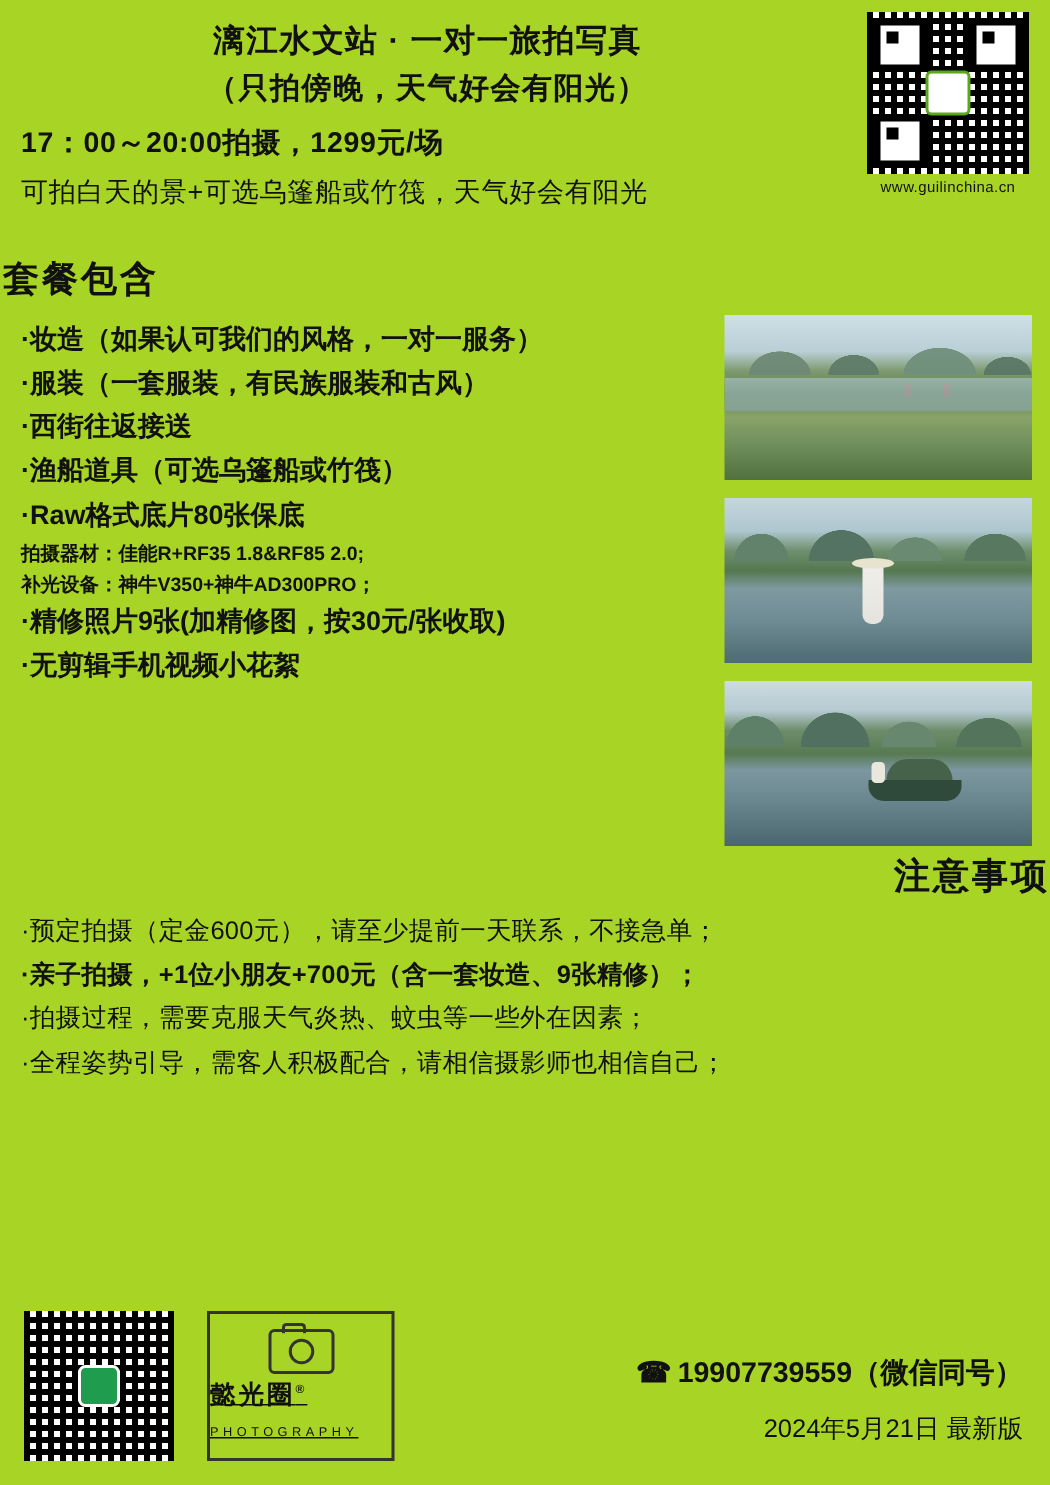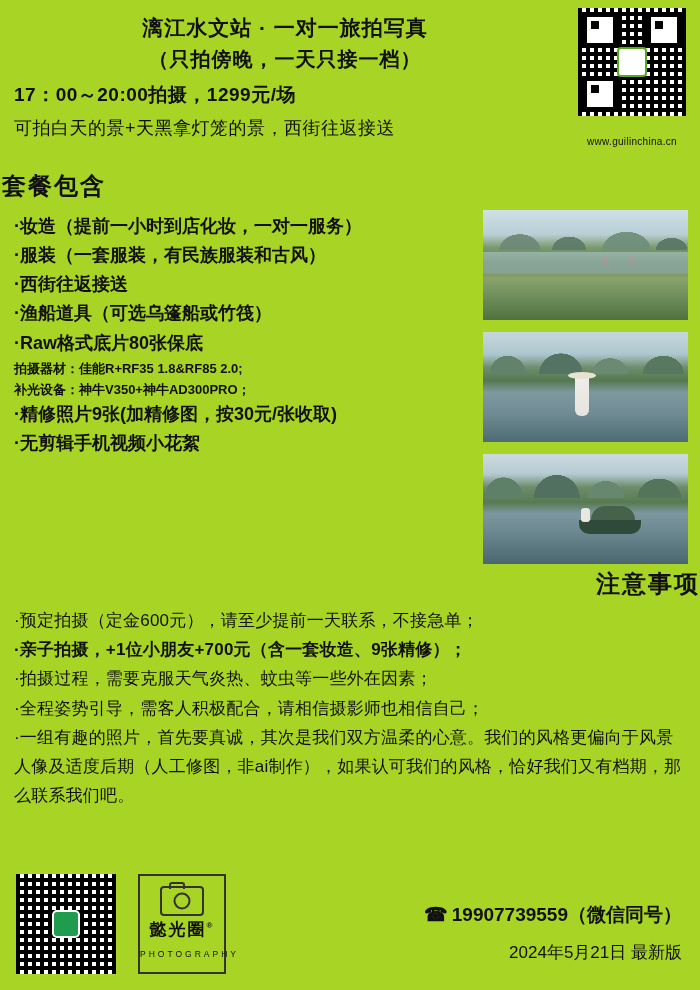--- a/index.html
+++ b/index.html
@@ -101,21 +101,21 @@
     width: 8px;
     height: 8px;
     background: #000;
     margin: 4px;
   }
   .qr-c-tl { left: 4px; top: 4px; }
   .qr-c-tr { right: 4px; top: 4px; }
   .qr-c-bl { left: 4px; bottom: 4px; }
   .qr-url {
     font-size: 10px;
-    margin-top: 20px;
+    margin-top: 4px;
     letter-spacing: 0.3px;
     color: #111;
   }
 
   
   .section-title {
     font-size: 24px;
     font-weight: bold;
     letter-spacing: 2px;
     padding-left: 2px;
@@ -312,25 +312,25 @@
     width: 24px;
     height: 24px;
     background: #1f9c4d;
     border: 2px solid #fff;
     border-radius: 5px;
   }
   .logo-box {
     position: absolute;
     left: 138px;
     bottom: 6px;
-    width: 88px;
+    width: 125px;
     height: 100px;
     border: 2px solid #333;
     box-sizing: border-box;
-    text-align: center;
+    text-decoration: underline;
   }
   .logo-cam {
     margin: 10px auto 2px auto;
     width: 40px;
     height: 26px;
     border: 2px solid #333;
     border-radius: 4px;
     position: relative;
   }
   .logo-cam::before {
@@ -391,24 +391,24 @@
   }
 </style>
 </head>
 <body>
 
 <div class="page">
 
   <div class="header">
     <div class="title-block">
       <div class="title-line1">漓江水文站 · 一对一旅拍写真</div>
-      <div class="title-line2">（只拍傍晚，一天只接一档）</div>
+      <div class="title-line2">（只拍傍晚，天气好会有阳光）</div>
     </div>
     <div class="header-sub1">17：00～20:00拍摄，1299元/场</div>
-    <div class="header-sub2">可拍白天的景+天黑拿灯笼的景，西街往返接送</div>
+    <div class="header-sub2">可拍白天的景+可选乌篷船或竹筏，天气好会有阳光</div>
 
     <div class="qr-top">
       <div class="qr-img">
         <span class="qr-corner qr-c-tl">
             <i></i>
           </span>
         <span class="qr-corner qr-c-tr">
             <i></i>
           </span>
         <span class="qr-corner qr-c-bl">
@@ -416,21 +416,21 @@
           </span>
       </div>
       <div class="qr-url">www.guilinchina.cn</div>
     </div>
   </div>
 
   <div class="section-title pkg">套餐包含</div>
 
   <div class="pkg-area">
     <div class="pkg-list">
-      <div class="pkg-item">·妆造（提前一小时到店化妆，一对一服务）</div>
+      <div class="pkg-item">·妆造（如果认可我们的风格，一对一服务）</div>
       <div class="pkg-item">·服装（一套服装，有民族服装和古风）</div>
       <div class="pkg-item">·西街往返接送</div>
       <div class="pkg-item">·渔船道具（可选乌篷船或竹筏）</div>
       <div class="pkg-item">·Raw格式底片80张保底</div>
       <div class="pkg-item thin">拍摄器材：佳能R+RF35 1.8&amp;RF85 2.0;</div>
       <div class="pkg-item thin">补光设备：神牛V350+神牛AD300PRO；</div>
       <div class="pkg-item">·精修照片9张(加精修图，按30元/张收取)</div>
       <div class="pkg-item">·无剪辑手机视频小花絮</div>
     </div>
 
@@ -450,21 +450,20 @@
       </div>
     </div>
   </div>
 
   <div class="section-title notes">注意事项</div>
   <div class="notes-list">
     <div class="note">·预定拍摄（定金600元），请至少提前一天联系，不接急单；</div>
     <div class="note bold">·亲子拍摄，+1位小朋友+700元（含一套妆造、9张精修）；</div>
     <div class="note">·拍摄过程，需要克服天气炎热、蚊虫等一些外在因素；</div>
     <div class="note">·全程姿势引导，需客人积极配合，请相信摄影师也相信自己；</div>
-    <div class="note">·一组有趣的照片，首先要真诚，其次是我们双方温柔的心意。我们的风格更偏向于风景人像及适度后期（人工修图，非ai制作），如果认可我们的风格，恰好我们又有档期，那么联系我们吧。</div>
   </div>
 
   <div class="footer">
     <div class="qr-bottom"></div>
 
     <div class="logo-box">
       <div class="logo-cam"></div>
       <div class="logo-name"><span>懿光圈</span><sup>®</sup></div>
       <div class="logo-sub">PHOTOGRAPHY</div>
     </div>

